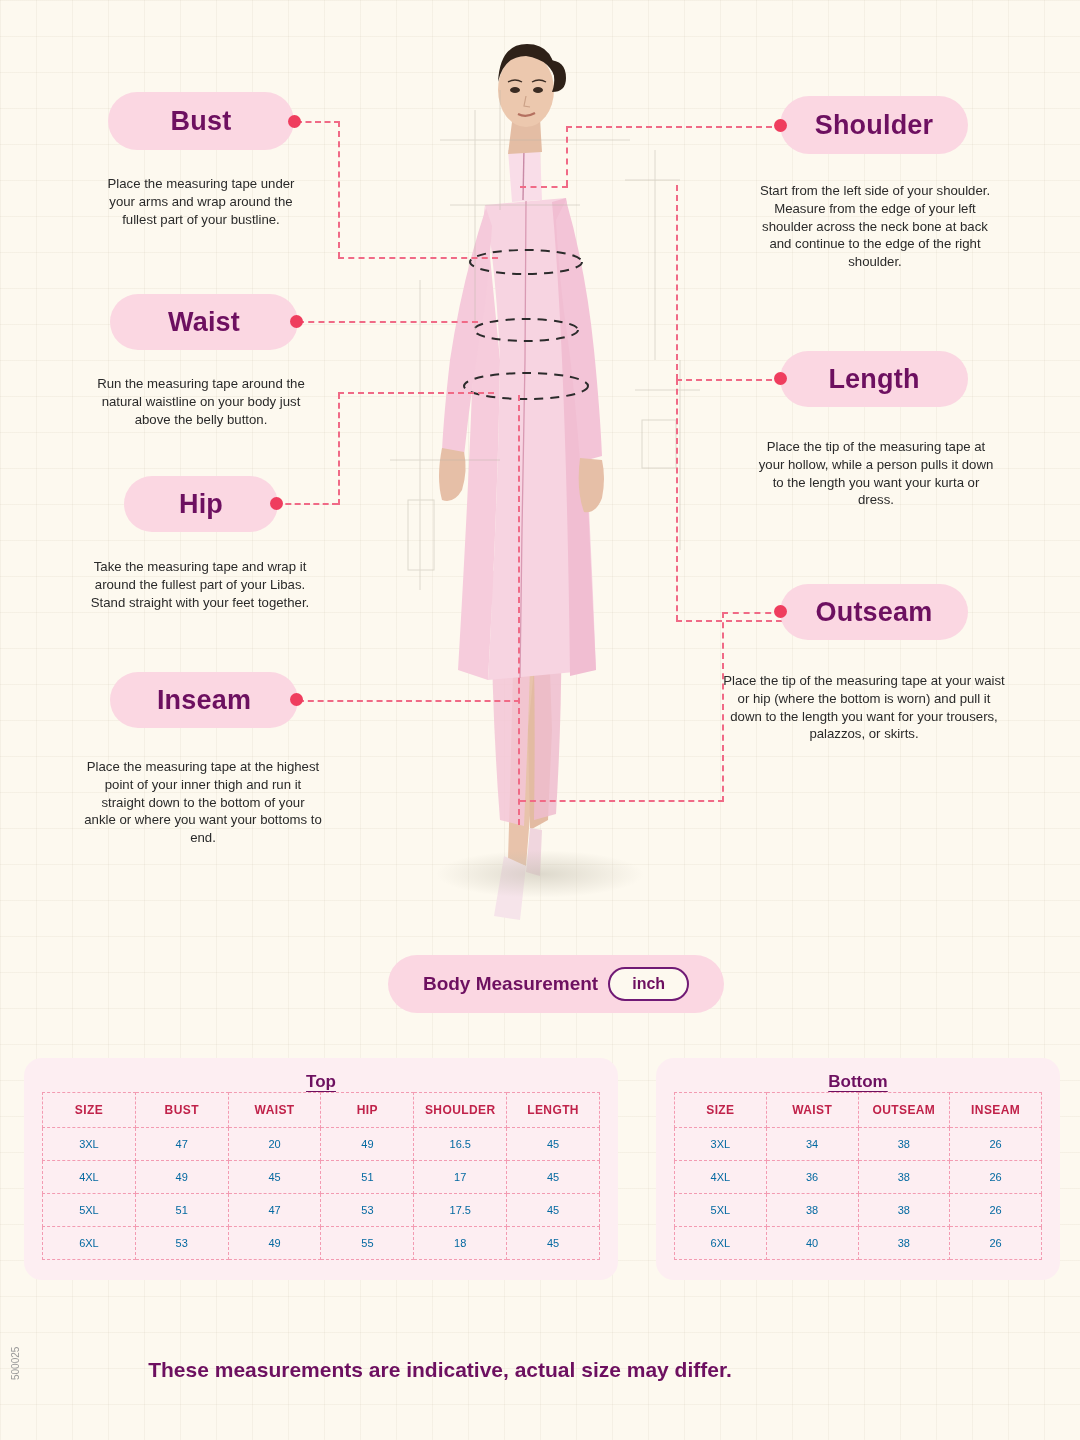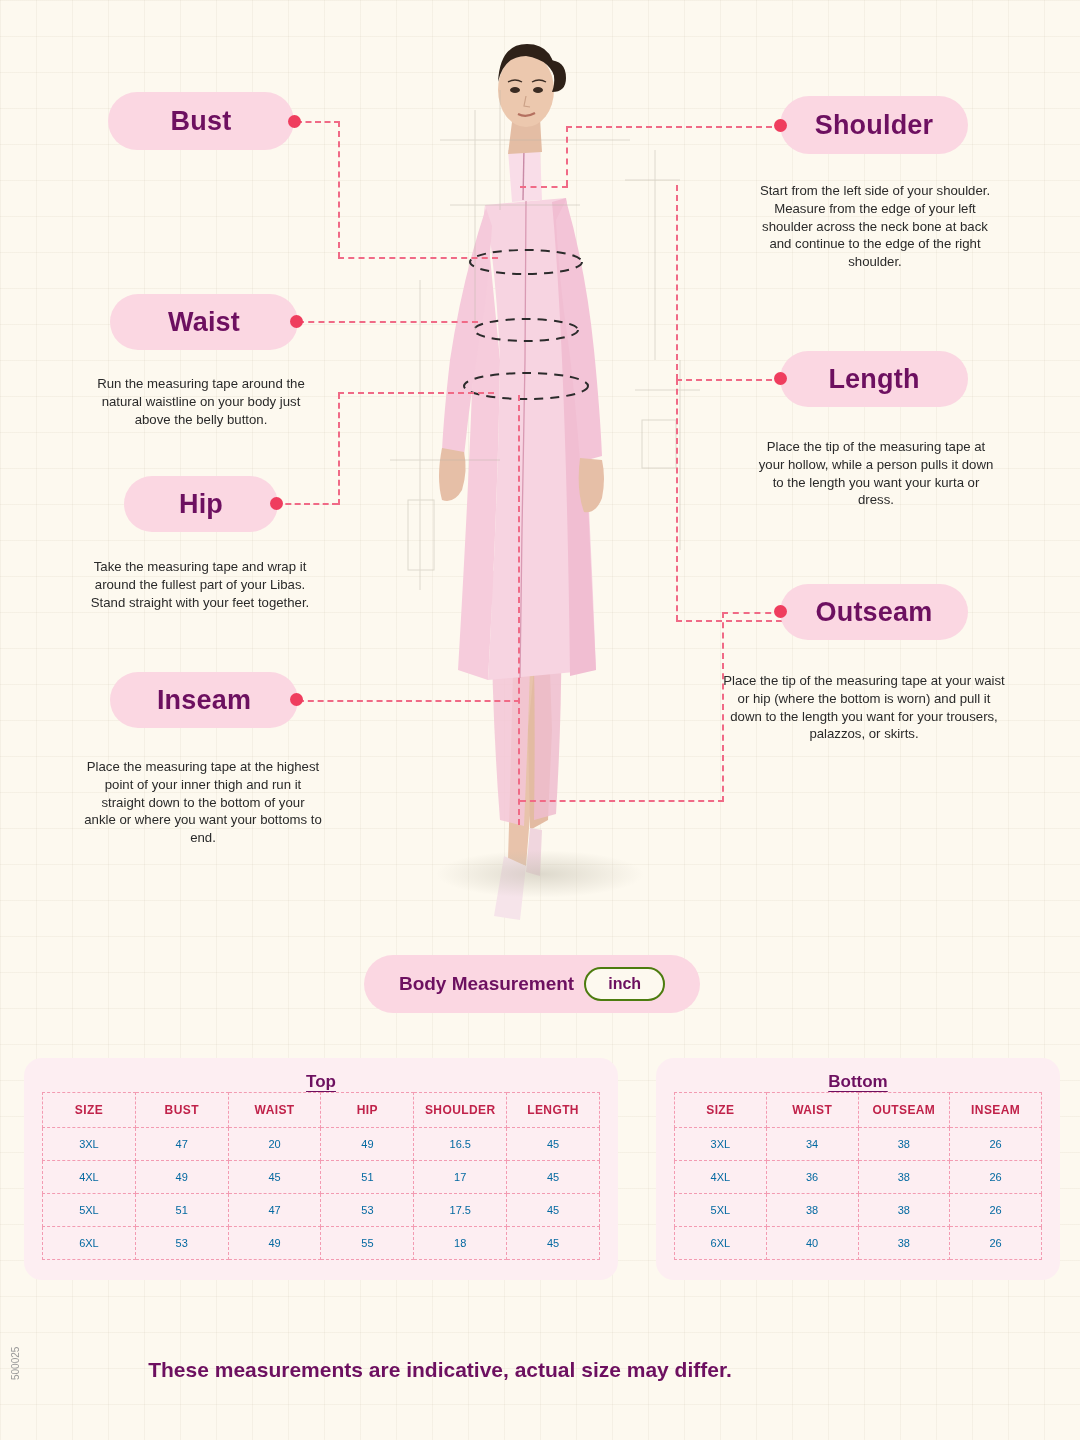--- a/index.html
+++ b/index.html
@@ -71,37 +71,37 @@
     position: absolute;
     left: 55px; top: 820px;
     width: 210px; height: 48px;
     background: radial-gradient(ellipse at center, rgba(195,190,175,.55) 0%, rgba(195,190,175,0) 70%);
     border-radius: 50%;
   }
 
   
   .bm-bar {
     position: absolute;
-    left: 364px; top: 955px;
+    left: 388px; top: 955px;
     width: 336px; height: 58px;
     background: #fbd7e2;
     border-radius: 30px;
     display: flex;
     align-items: center;
     justify-content: center;
     gap: 10px;
   }
   .bm-label {
     color: #6d1060;
     font-size: 19px;
     font-weight: bold;
   }
   .bm-unit {
     background: #fdf9ef;
-    border: 2px solid #4d7c0f;
+    border: 2px solid #701a75;
     border-radius: 22px;
     padding: 6px 22px;
     color: #6d1060;
     font-size: 16px;
     font-weight: bold;
   }
 
   
   .table-card {
     position: absolute;
@@ -263,20 +263,21 @@
   <div class="ln v" style="left:676px; top:379px; height:242px;"></div>
 
   <div class="ln v" style="left:722px; top:612px; height:190px;"></div>
   <div class="ln h" style="left:722px; top:612px; width:60px;"></div>
   <div class="ln h" style="left:520px; top:800px; width:204px;"></div>
 
   <div class="pill big" style="left:108px; top:92px; width:186px; height:58px;">
     <span>Bust</span>
   </div>
   <div class="dot" style="left:288px; top:115px;"></div>
+  <div class="desc" style="left:96px; top:175px; width:210px;">Place the measuring tape under your arms and wrap around the fullest part of your bustline.</div>
 
   <div class="pill big" style="left:110px; top:294px; width:188px; height:56px;">
     <span>Waist</span>
   </div>
   <div class="dot" style="left:290px; top:315px;"></div>
   <div class="desc" style="left:86px; top:375px; width:230px;">Run the measuring tape around the natural waistline on your body just above the belly button.</div>
 
   <div class="pill big" style="left:124px; top:476px; width:154px; height:56px;">
     <span>Hip</span>
   </div>

